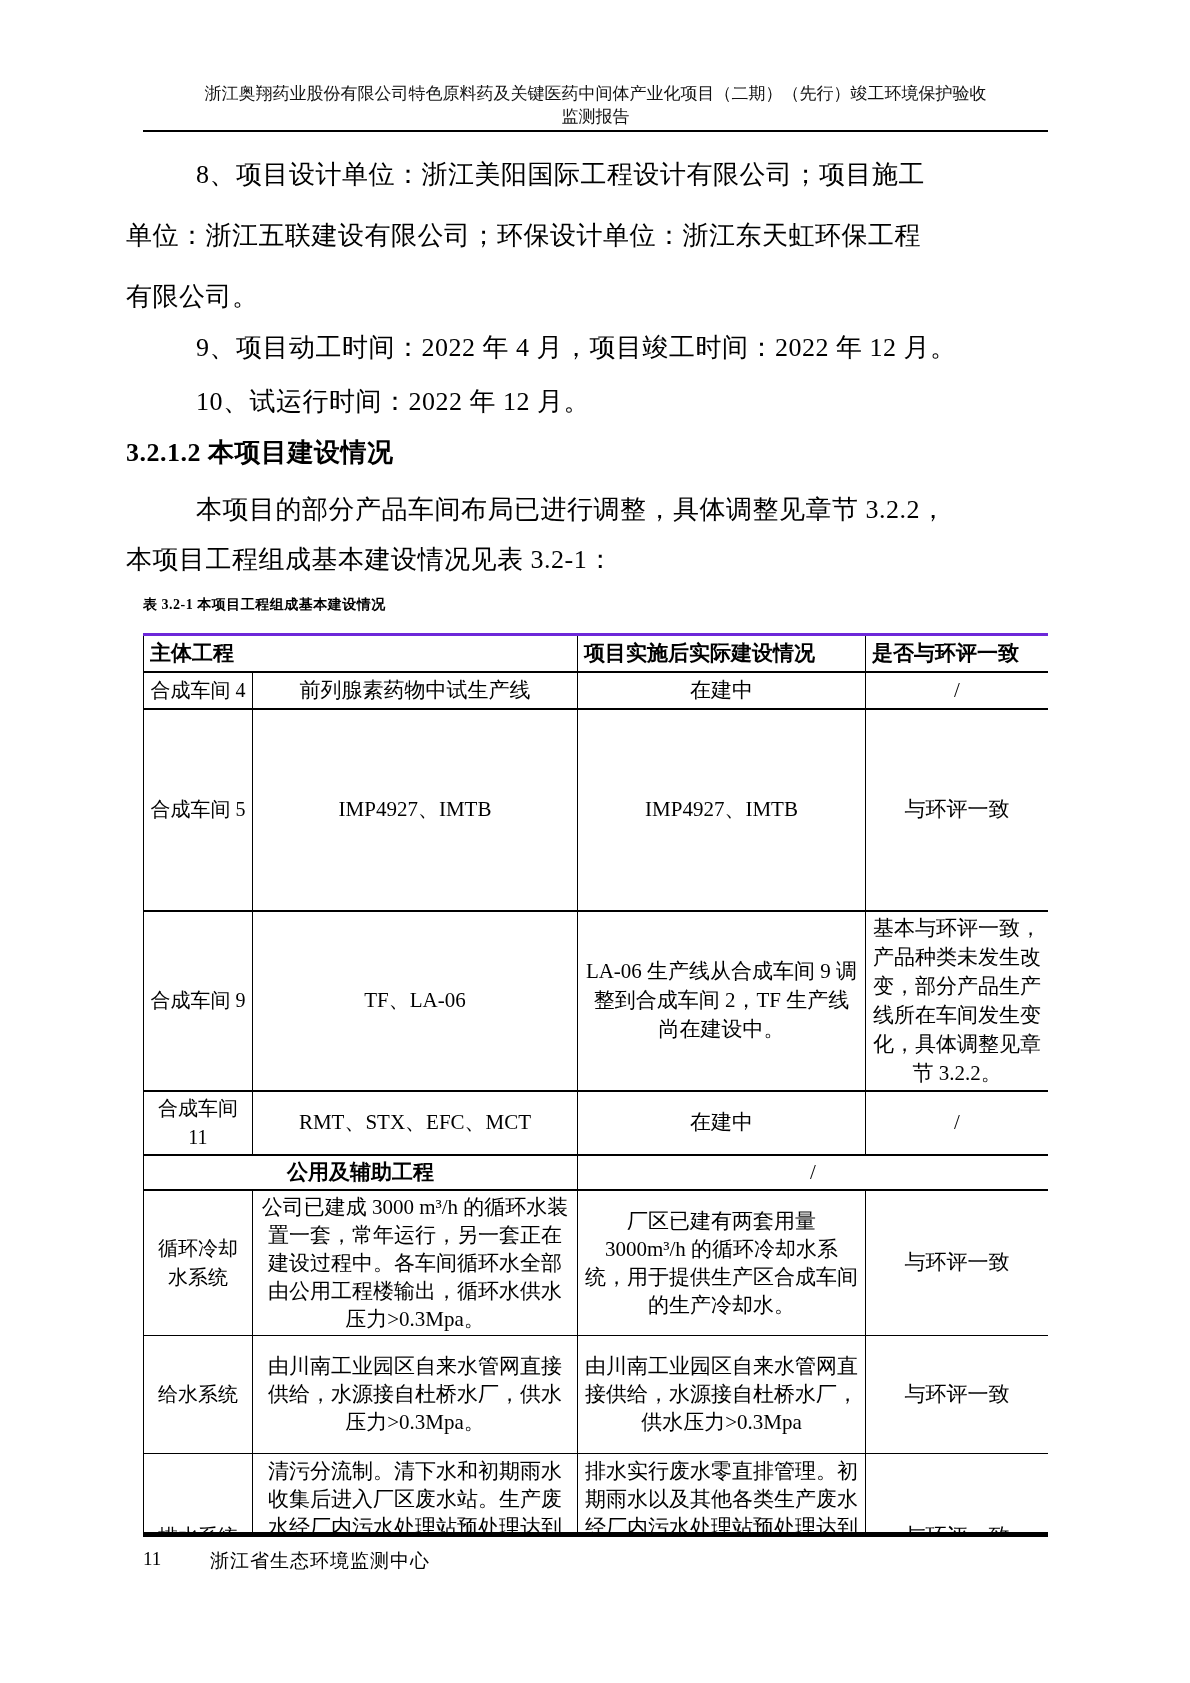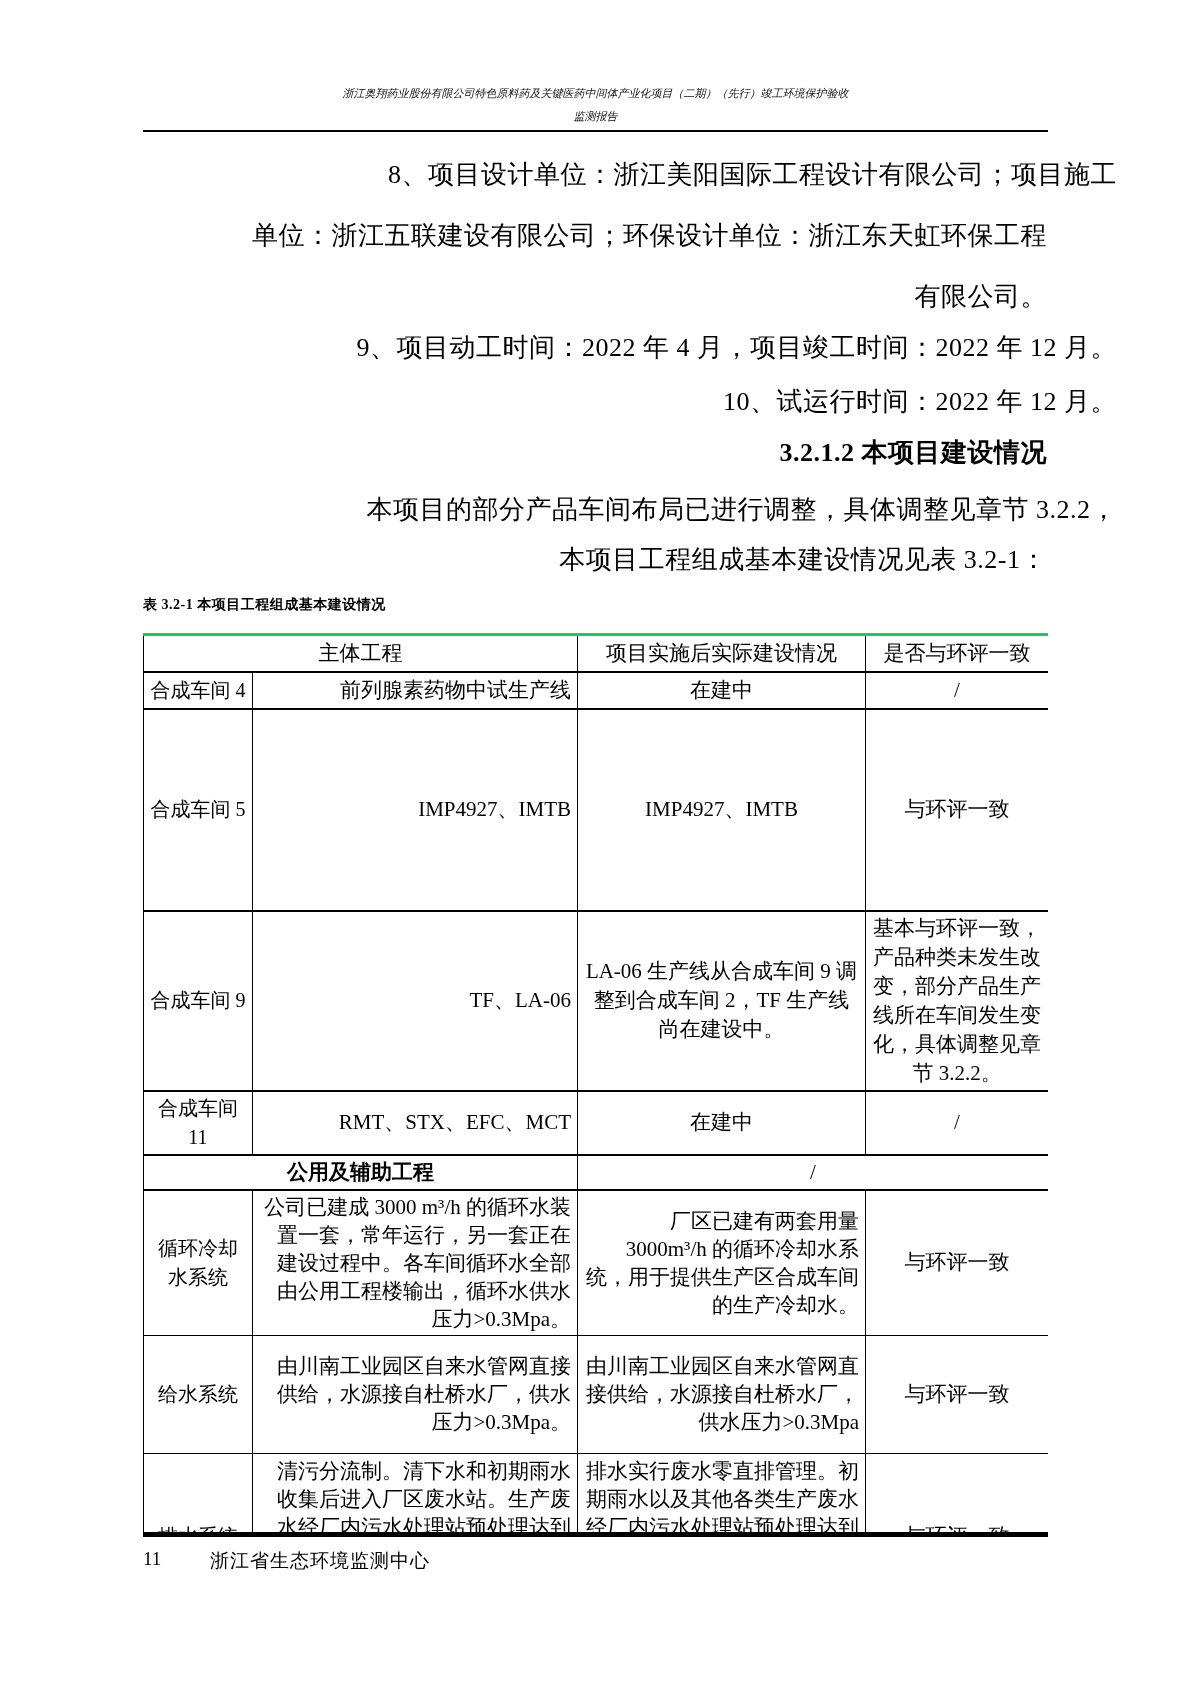--- a/index.html
+++ b/index.html
@@ -8,29 +8,29 @@
     width:1190px;height:1683px;
     background:#ffffff;
     font-family:"Liberation Serif","DejaVu Serif",serif;
     color:#000;
     overflow:hidden;
     margin:0 auto;
   }
   
   .phead{
     position:absolute;left:143px;top:82px;width:905px;
-    text-align:center;font-size:11px;line-height:23px;color:#111;font-style:italic;
+    text-align:center;font-size:17px;line-height:23px;color:#111;
   }
   .hrule{
     position:absolute;left:143px;top:130px;width:905px;height:2px;background:#000;
   }
   
   .bline{
-    position:absolute;left:142px;width:905px;
-    font-size:26px;line-height:34px;letter-spacing:0.5px;white-space:nowrap;text-align:right;
+    position:absolute;left:126px;width:905px;
+    font-size:26px;line-height:34px;letter-spacing:0.5px;white-space:nowrap;
   }
   .indent{padding-left:70px;}
   .bold{font-weight:bold;}
   .caption{
     position:absolute;left:143px;width:905px;text-align:left;
     font-size:14px;font-weight:bold;letter-spacing:0.5px;
   }
   
   .tblwrap{
     position:absolute;left:143px;top:633px;width:905px;height:902px;overflow:hidden;
@@ -38,23 +38,23 @@
   table.t{
     border-collapse:collapse;table-layout:fixed;width:905px;
     font-size:21px;line-height:29px;
   }
   table.t td{
     border:1px solid #000;
     padding:2px 6px;
     vertical-align:middle;
     overflow:hidden;
   }
-  table.t tr.hdr td{border-top:3px solid #22c55e;border-bottom:2px solid #000;font-weight:normal;text-align:center;}
+  table.t tr.hdr td{border-top:3px solid #6d28d9;border-bottom:2px solid #000;font-weight:bold;text-align:left;}
   td.c{text-align:center;}
-  td.l{text-align:right;}
+  td.l{text-align:center;}
   td.lbl{text-align:center;padding:0 1px;font-size:20px;font-family:Liberation Serif, serif;}
   tr.thin td{border-bottom:2px solid #000;}
   td.tight{line-height:28px;padding:2px 5px;}
   tr.cut td{vertical-align:top;padding-top:3px;}
   tr.cut td.lbl{vertical-align:middle;}
   .secrow{font-weight:bold;text-align:center;}
   
   .frule{
     position:absolute;left:143px;top:1532px;width:905px;height:5px;background:#000;
   }

